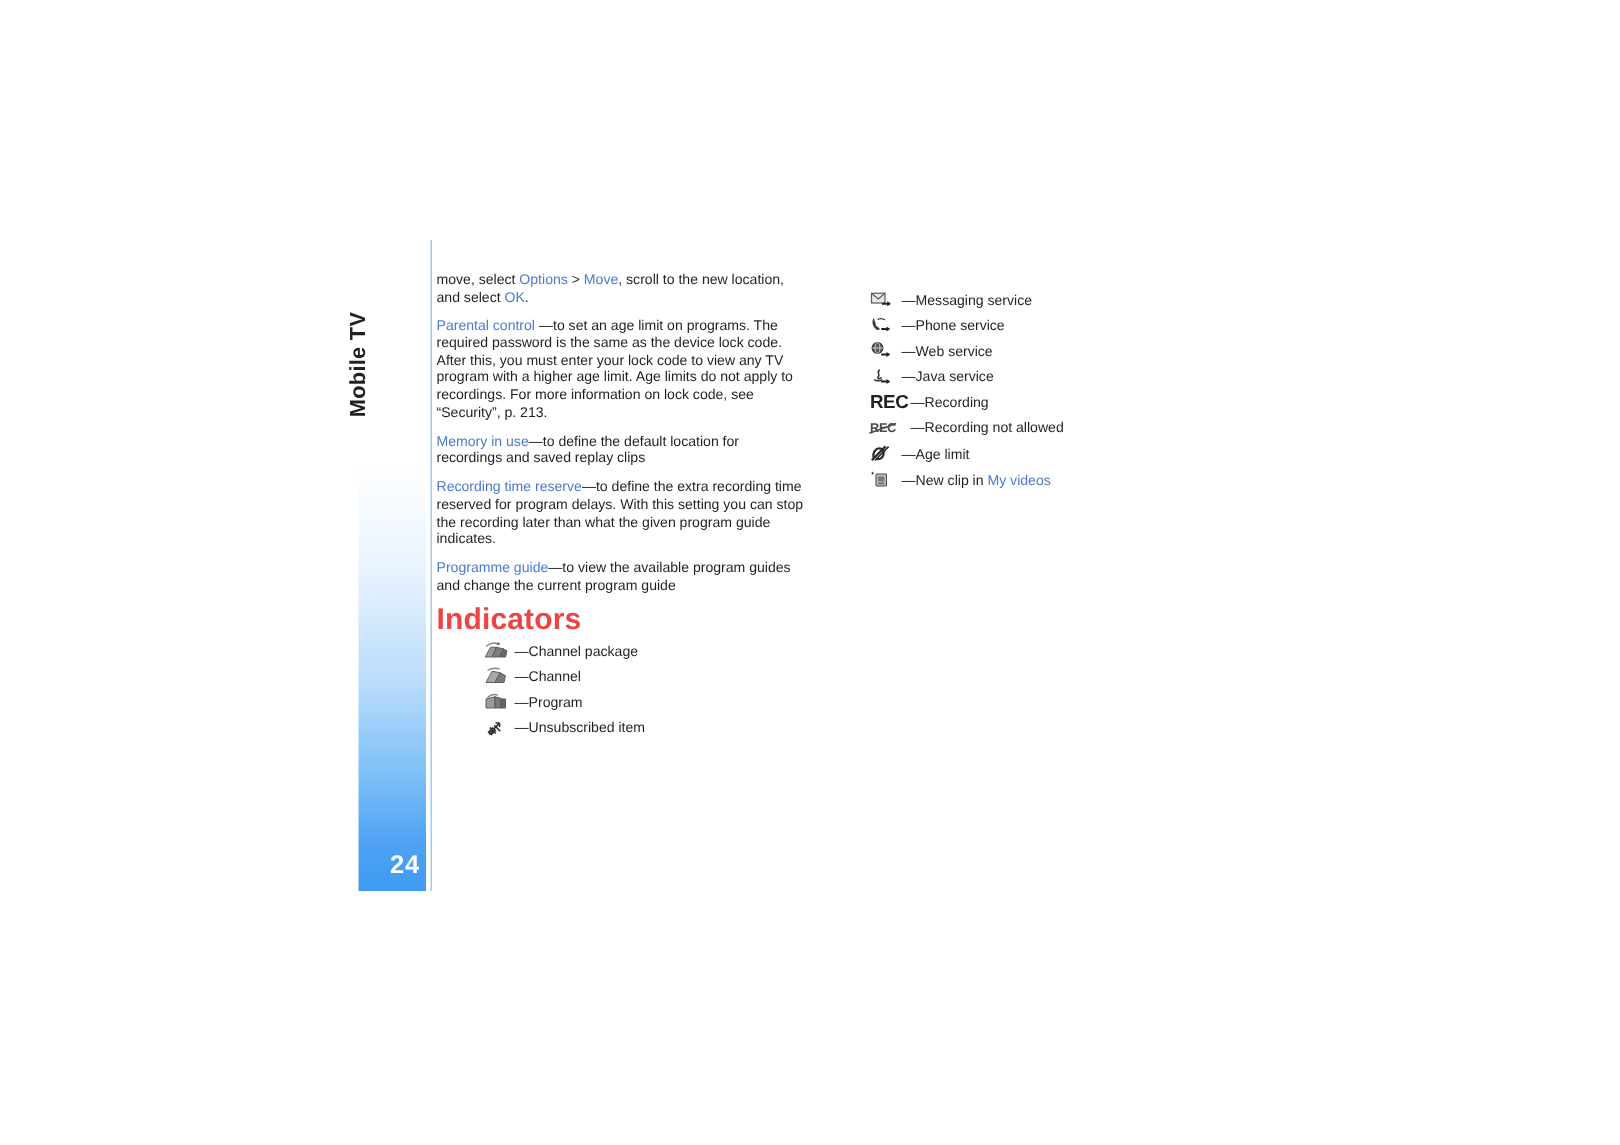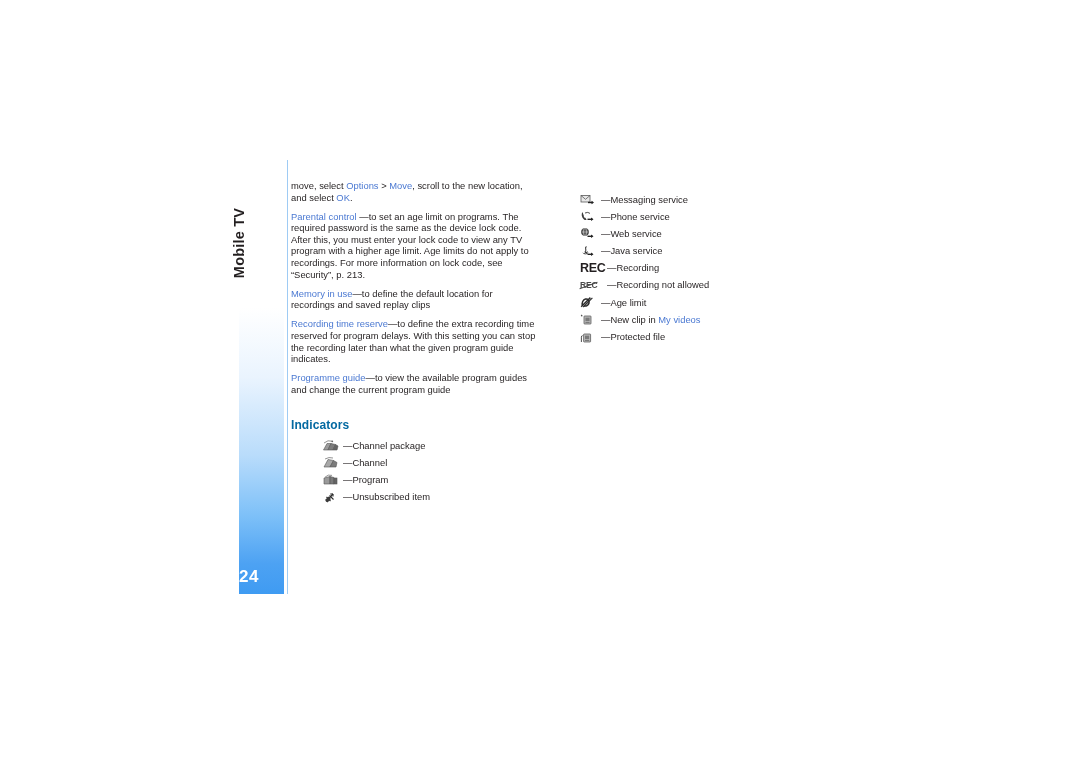--- a/index.html
+++ b/index.html
@@ -38,21 +38,21 @@
                 #b9dcfb 68%,
                 #7dc0f8 82%,
                 #4da2f3 93%,
                 #3f9bf2 100%);
   }
   #page-number {
     position: absolute;
     left: 239px;
     top: 567px;
     width: 41px;
-    text-align: left;
+    text-align: right;
     font-size: 17px;
     font-weight: bold;
     color: #ffffff;
     letter-spacing: 0.5px;
   }
 
   
   #column-rule {
     position: absolute;
     left: 287px;
@@ -102,24 +102,24 @@
   }
   .lnk {
     color: #4b79d2;
   }
   .lnk-alt {
     color: #4b79d2;
   }
 
   
   .heading {
-    font-size: 12px;
-    font-weight: bold;
-    color: #0369a1;
-    margin: 24px 0 8px 0;
+    font-size: 20px;
+    font-weight: bold;
+    color: #ef4444;
+    margin: 12px 0 8px 0;
     letter-spacing: 0.1px;
   }
 
   
   .ind-list {
     list-style: none;
     margin: 0;
     padding: 0;
   }
   .ind-row {
@@ -351,28 +351,17 @@
           <svg width="16" height="13" viewBox="0 0 16 13">
             <path d="M1.6 1.2 L2.4 3.4 L0.6 2.2 L3 2.2 L1 3.6 Z" fill="#2b2b2b"></path>
             <rect x="4" y="3" width="7" height="8" rx="0.6" fill="#bdbdbd" stroke="#4a4a4a" stroke-width="0.7"></rect>
             <rect x="5.4" y="4.6" width="4.2" height="3.4" fill="#7a7a7a"></rect>
             <rect x="5.4" y="8.8" width="4.2" height="1" fill="#6a6a6a"></rect>
           </svg>
         </span>
         <span class="ind-text"><span>—New clip in </span><span class="lnk-alt">My videos</span></span>
       </li>
 
-      <li class="ind-row">
-        <span class="ind-glyph">
-          <svg width="16" height="13" viewBox="0 0 16 13">
-            <rect x="3.6" y="3" width="7" height="8" rx="0.6" fill="#bdbdbd" stroke="#4a4a4a" stroke-width="0.7"></rect>
-            <rect x="5" y="4.6" width="4.2" height="3.4" fill="#7a7a7a"></rect>
-            <rect x="5" y="8.8" width="4.2" height="1" fill="#6a6a6a"></rect>
-            <path d="M1.4 11 L1.4 6.2 Q1.4 4.6 2.6 4.6" fill="none" stroke="#3a3a3a" stroke-width="0.9"></path>
-          </svg>
-        </span>
-        <span class="ind-text">—Protected file</span>
-      </li>
 
     </ul>
   </div>
 
 </div>
 
 </body></html>

